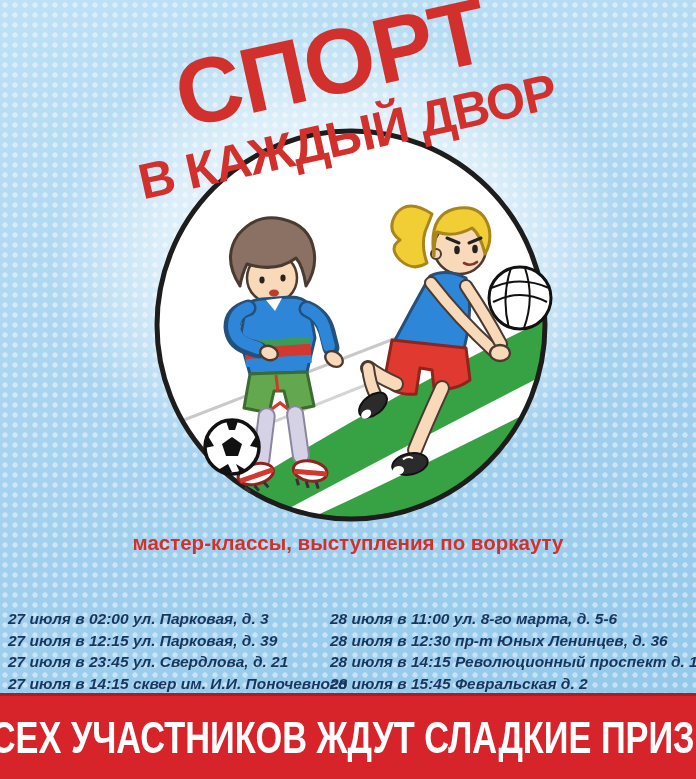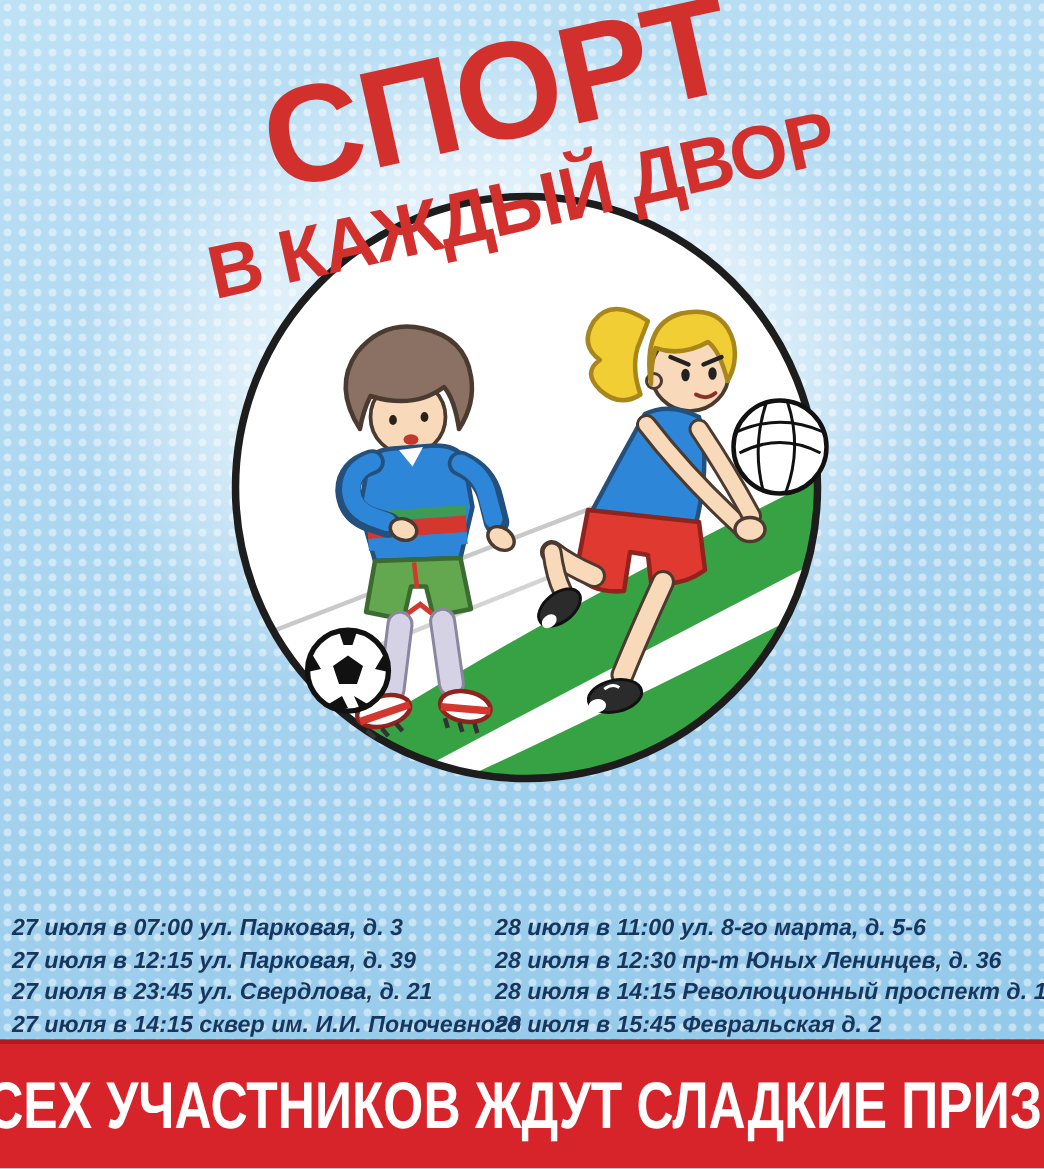--- a/index.html
+++ b/index.html
@@ -196,24 +196,25 @@
       <path d="M 314 280 Q 298 315 287 342" fill="none" stroke="#F8DABA" stroke-width="12" stroke-linecap="round"></path>
       <g transform="rotate(-12 282 356)">
         <ellipse cx="282" cy="356" rx="18" ry="10.5" fill="#2B2B2B" stroke="#111" stroke-width="2"></ellipse>
         <ellipse cx="269" cy="360" rx="6" ry="4.5" fill="#ffffff"></ellipse>
         <path d="M 276 350 q 6 -3 10 1" stroke="#fff" stroke-width="2" fill="none"></path>
       </g>
     </g>
   </svg>
 
   <div class="subtitle">
+    <div>мастер-классы, выступления по воркауту</div>
   </div>
 
   <div class="schedule-col schedule-left">
-    <div>27 июля в 07:00 ул. Парковая, д. 3</div>
+    <div>27 июля в 02:00 ул. Парковая, д. 3</div>
     <div>27 июля в 12:15 ул. Парковая, д. 39</div>
     <div>27 июля в 23:45 ул. Свердлова, д. 21</div>
     <div>27 июля в 14:15 сквер им. И.И. Поночевного</div>
   </div>
   <div class="schedule-col schedule-right">
     <div>28 июля в 11:00 ул. 8-го марта, д. 5-6</div>
     <div>28 июля в 12:30 пр-т Юных Ленинцев, д. 36</div>
     <div>28 июля в 14:15 Революционный проспект д. 19/21</div>
     <div>28 июля в 15:45 Февральская д. 2</div>
   </div>

